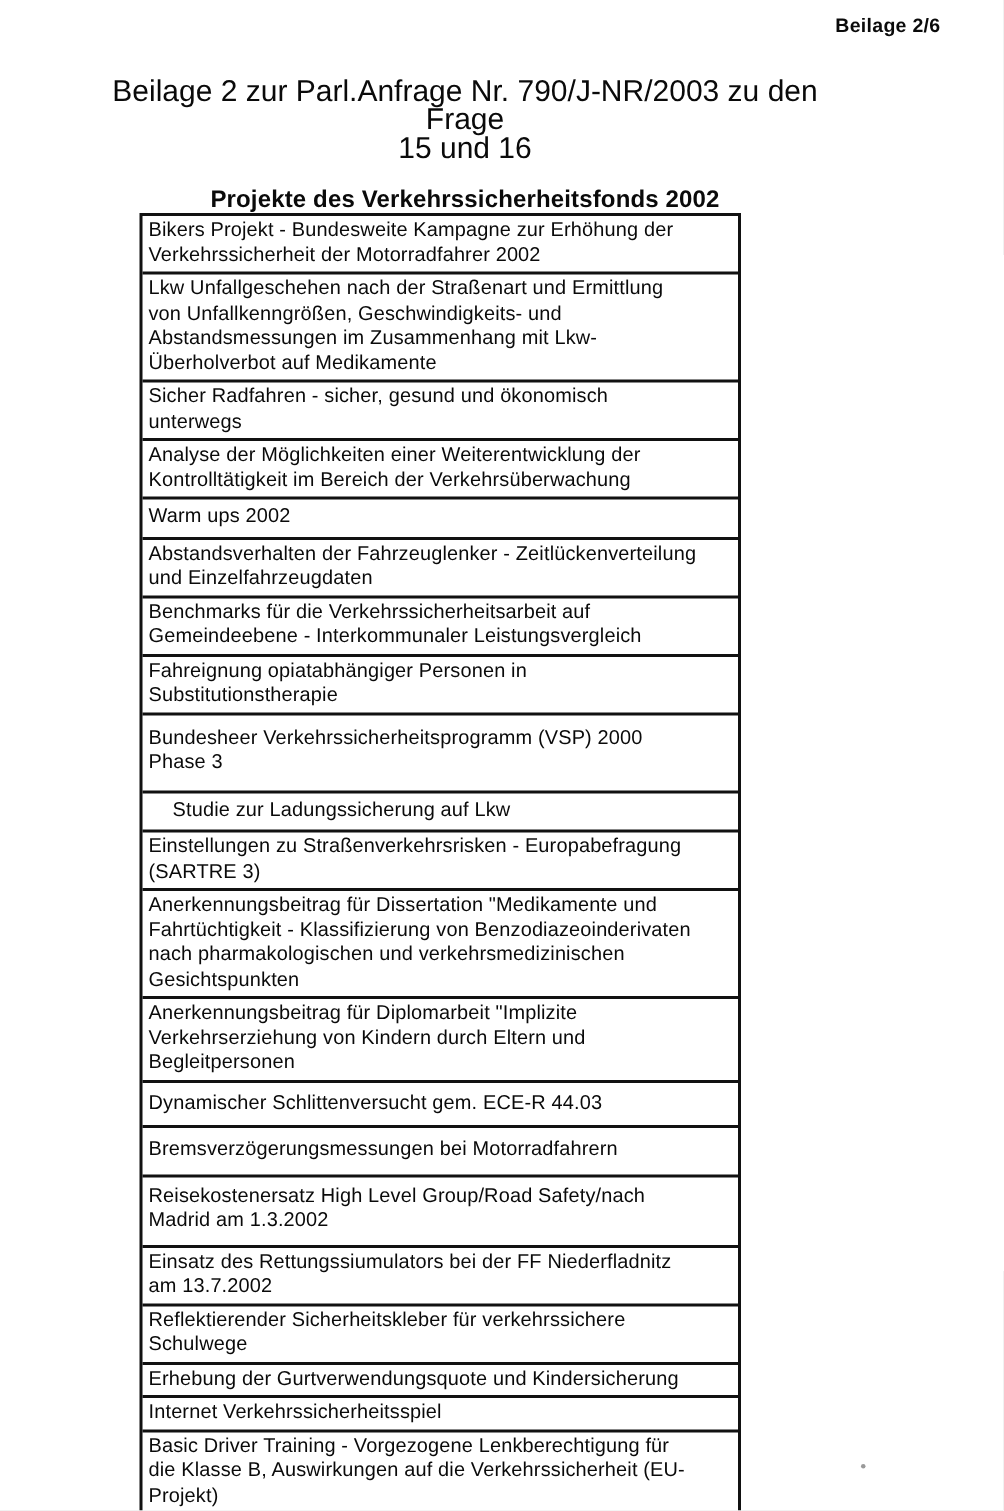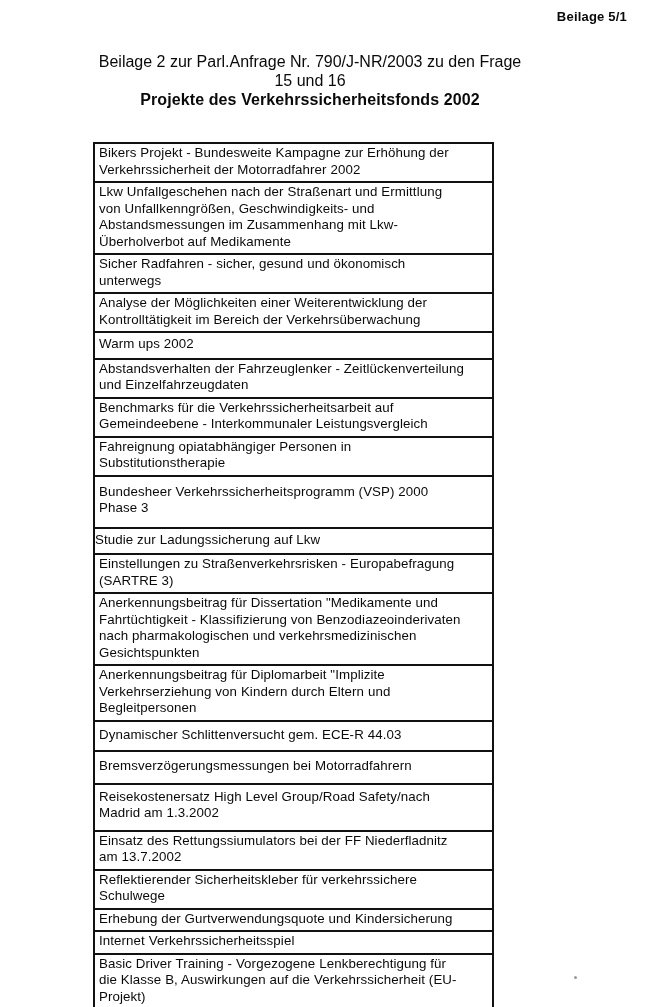--- a/index.html
+++ b/index.html
@@ -26,26 +26,26 @@
   }
   .doc-header {
     position: absolute;
     top: 52px;
     left: 50px;
     width: 520px;
     text-align: center;
     line-height: 19px;
   }
   .h-line {
-    font-size: 16px;
+    font-size: 20px;
   }
   .h-title {
     font-size: 16px;
     font-weight: bold;
-    margin-top: 0;
+    margin-top: 15px;
     letter-spacing: 0.1px;
   }
   .projects-table {
     position: absolute;
     top: 142px;
     left: 93px;
     width: 401px;
     border: 2px solid #111;
     background: #fff;
   }
@@ -57,42 +57,42 @@
   .row-text {
     display: block;
     font-size: 13.3px;
     line-height: 16.5px;
     white-space: pre-line;
     letter-spacing: 0.1px;
   }
   
   .row:nth-child(5)  { padding: 3px 4px 5px 4px; }
   .row:nth-child(9)  { padding: 7px 16px 10px 4px; }
-  .row:nth-child(10) { padding: 3px 4px 5px 0; }
+  .row:nth-child(10) { padding: 3px 4px 5px 20px; }
   .row:nth-child(14) { padding: 5px 4px 7px 4px; }
   .row:nth-child(15) { padding: 6px 4px 8px 4px; }
   .row:nth-child(16) { padding: 4px 4px 8px 4px; }
   .row:nth-child(22) { padding: 2px 4px 4px 4px; }
   
   .speck {
     position: absolute;
     top: 976px;
     left: 574px;
     width: 3px;
     height: 3px;
     border-radius: 50%;
     background: #9a9a9a;
   }
 </style>
 </head>
 <body>
 
 <div class="page">
 
-  <div class="corner-label">Beilage 5/1</div>
+  <div class="corner-label">Beilage 2/6</div>
 
   <div class="doc-header">
     <div class="h-line">Beilage 2 zur Parl.Anfrage Nr. 790/J-NR/2003 zu den Frage</div>
     <div class="h-line">15 und 16</div>
     <div class="h-title">Projekte des Verkehrssicherheitsfonds 2002</div>
   </div>
 
   <div class="projects-table">
     <div class="row">
       <span class="row-text">Bikers Projekt - Bundesweite Kampagne zur Erhöhung der

